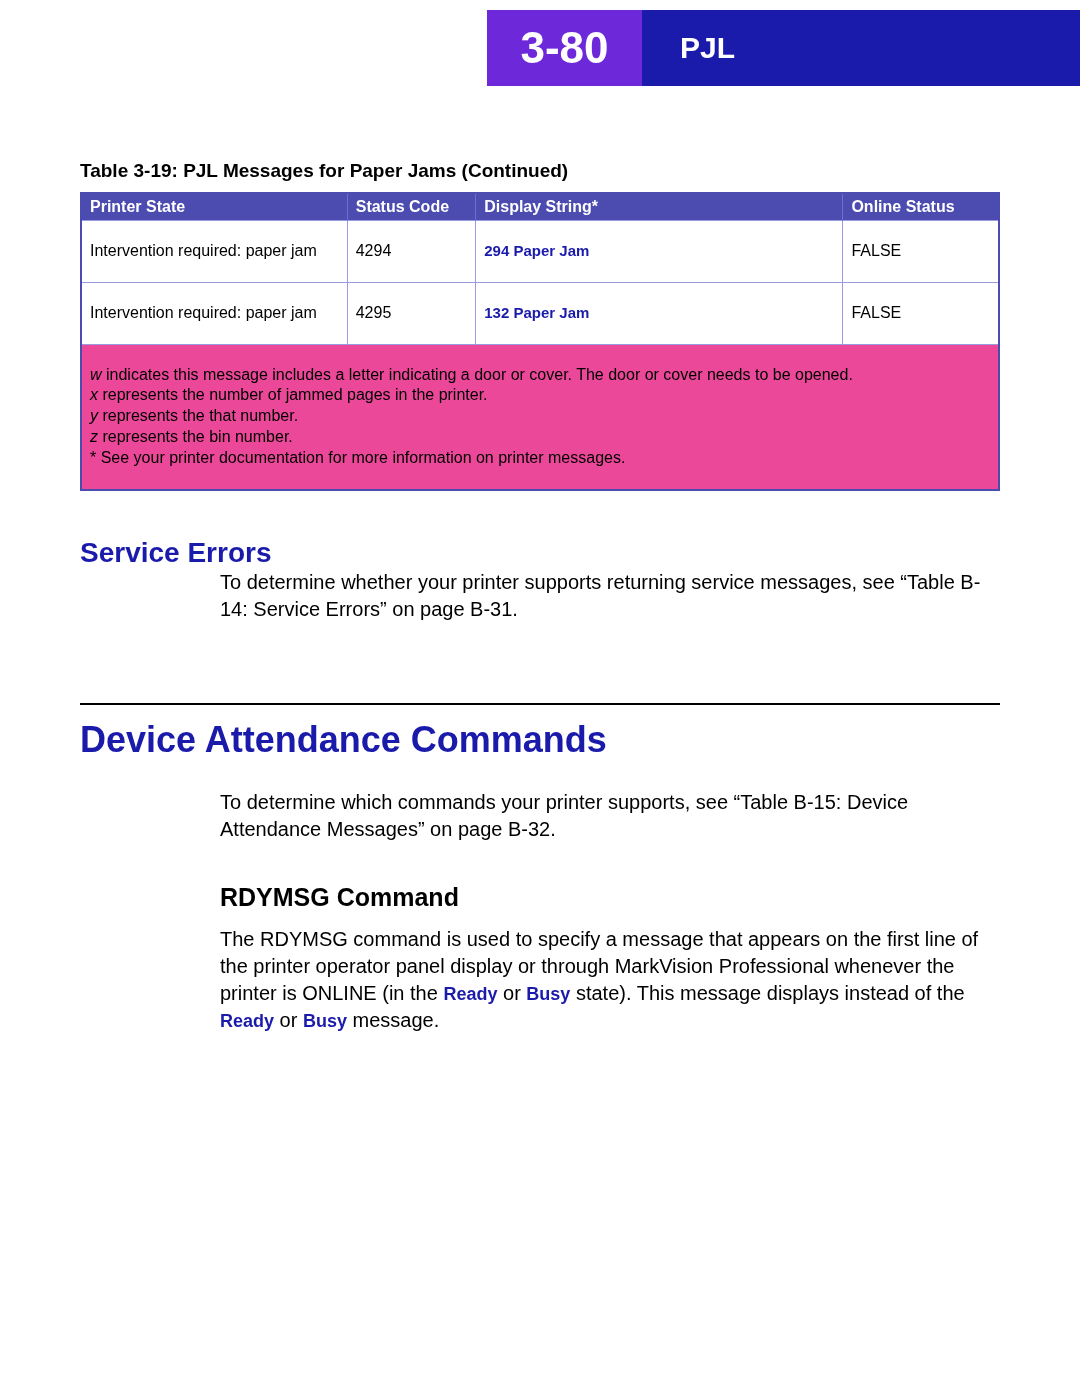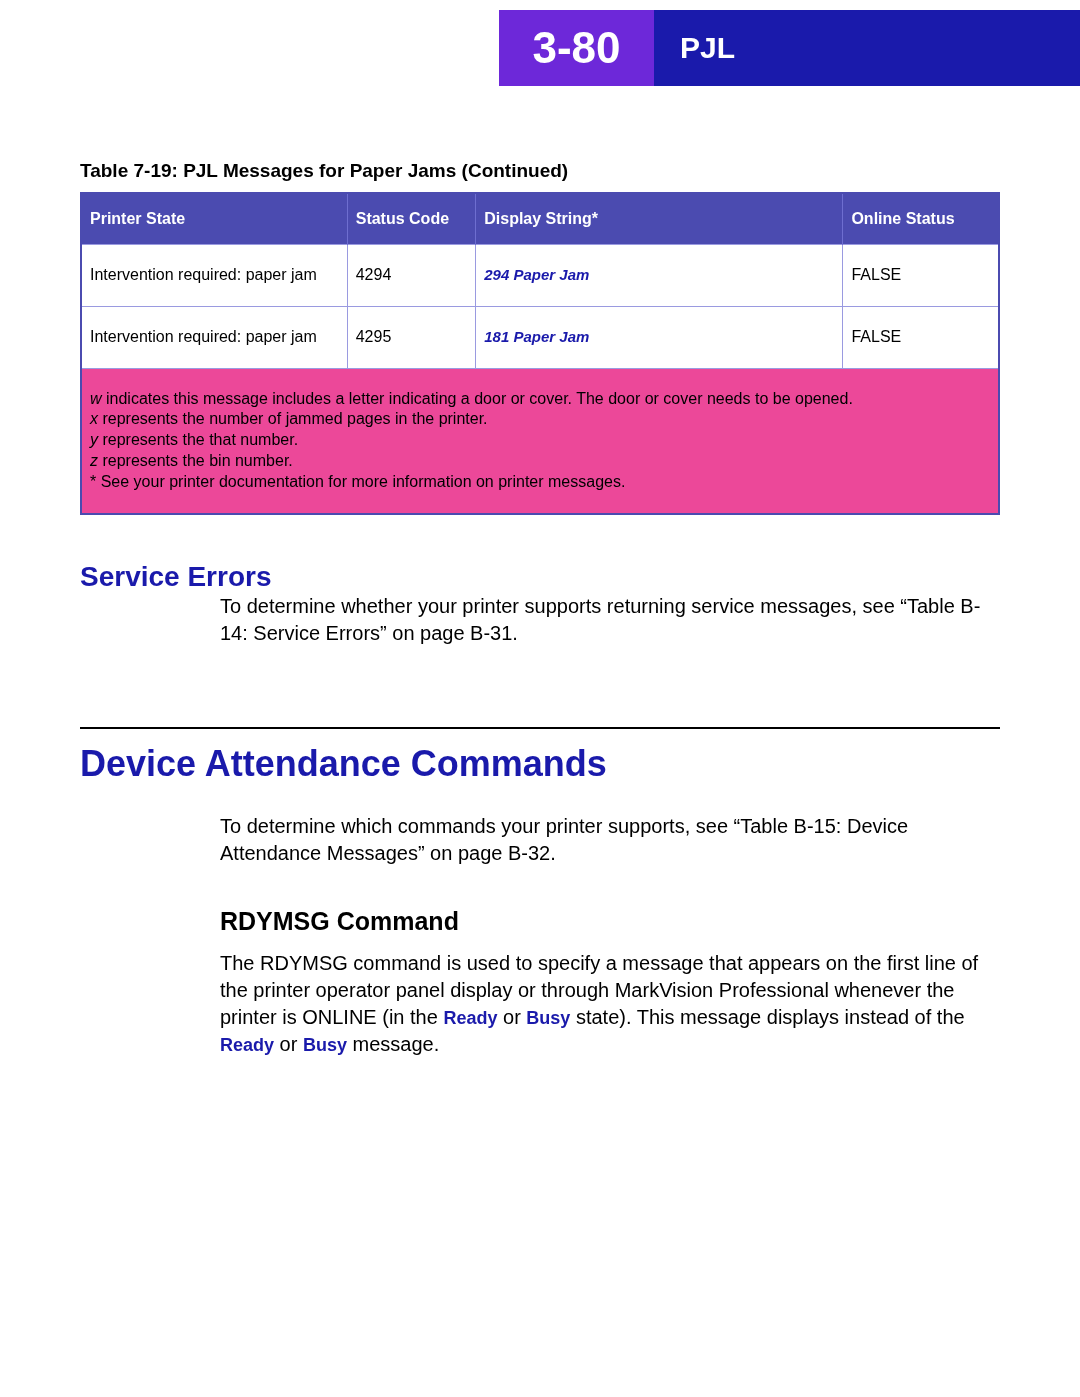--- a/index.html
+++ b/index.html
@@ -32,21 +32,21 @@
     justify-content: center;
   }
   .hdr-title {
     width: 400px;
     background: #1a1aab;
     color: #fff;
     font-weight: bold;
     font-size: 30px;
     display: flex;
     align-items: center;
-    padding-left: 26px;
+    padding-left: 38px;
   }
   .content {
     position: absolute;
     top: 160px;
     left: 80px;
     right: 80px;
   }
   .tbl-caption {
     font-weight: bold;
     font-size: 19px;
@@ -57,32 +57,32 @@
     width: 100%;
     border-collapse: collapse;
     border: 2px solid #4b4bb0;
   }
   table.pjl th {
     background: #4b4bb0;
     color: #fff;
     font-weight: bold;
     font-size: 16px;
     text-align: left;
-    padding: 16px 8px;
+    padding: 4px 8px;
     border-right: 1px solid #6e6ed0;
   }
   table.pjl td {
     font-size: 16px;
     color: #000;
     padding: 20px 8px;
     border: 1px solid #9a9ae0;
     vertical-align: top;
     line-height: 1.3;
   }
-  .disp-str { color: #1a1aab; font-weight: bold; font-size: 15px; font-style: italic; }
+  .disp-str { color: #1a1aab; font-weight: bold; font-size: 15px; }
   .legend-cell {
     background: #ec4899;
     color: #fff;
     font-size: 16px;
     line-height: 1.45;
     padding: 6px 10px;
   }
   .legend-cell .it { font-style: italic; }
   .col0 { width: 29%; }
   .col1 { width: 14%; }
@@ -128,21 +128,21 @@
 
 <div class="page">
 
   <div class="hdr">
     <div class="hdr-num">3-80</div>
     <div class="hdr-title">PJL</div>
   </div>
 
   <div class="content">
 
-    <div class="tbl-caption">Table 7-19:  PJL Messages for Paper Jams (Continued)</div>
+    <div class="tbl-caption">Table 3-19:  PJL Messages for Paper Jams (Continued)</div>
 
     <table class="pjl">
       <colgroup>
           <col class="col0">
           <col class="col1">
           <col class="col2">
           <col class="col3">
         </colgroup>
       <thead>
         <tr>
@@ -155,21 +155,21 @@
       <tbody>
         <tr>
           <td>Intervention required: paper jam</td>
           <td>4294</td>
           <td><span class="disp-str">294 Paper Jam</span></td>
           <td>FALSE</td>
         </tr>
         <tr>
           <td>Intervention required: paper jam</td>
           <td>4295</td>
-          <td><span class="disp-str">181 Paper Jam</span></td>
+          <td><span class="disp-str">132 Paper Jam</span></td>
           <td>FALSE</td>
         </tr>
         <tr>
           <td colspan="4" class="legend-cell">
             <div><span class="it">w</span><span> indicates this message includes a letter indicating a door or cover. The door or cover needs to be opened.</span></div>
             <div><span class="it">x</span><span> represents the number of jammed pages in the printer.</span></div>
             <div><span class="it">y</span><span> represents the that number.</span></div>
             <div><span class="it">z</span><span> represents the bin number.</span></div>
             <div>* See your printer documentation for more information on printer messages.</div>
           </td>

